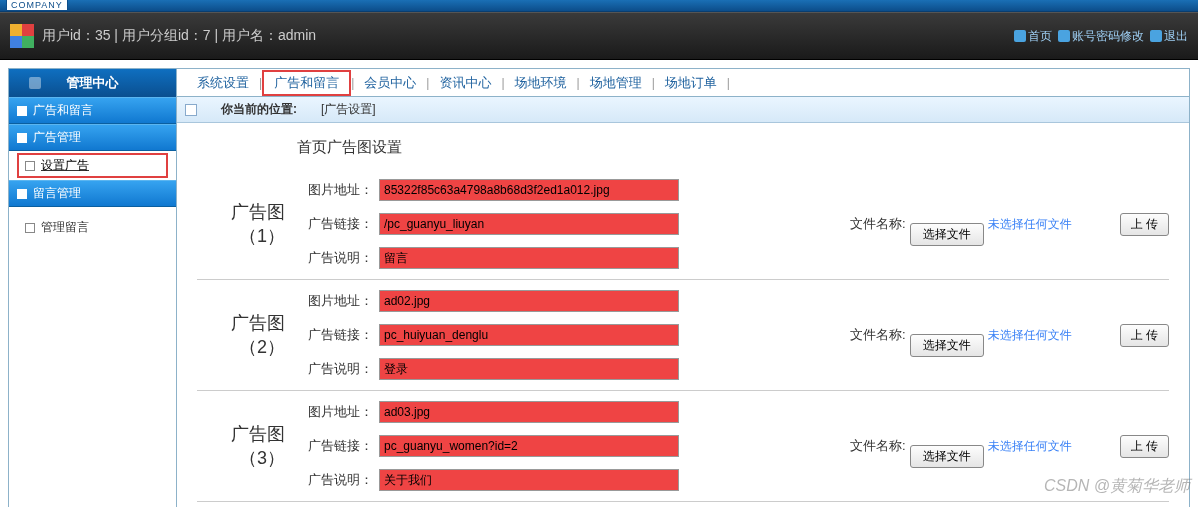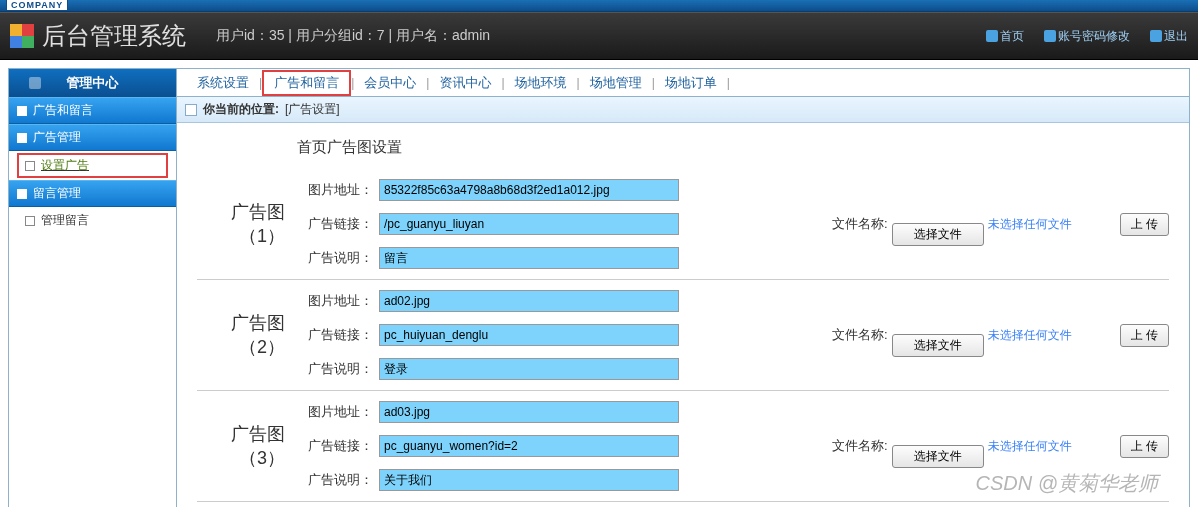--- a/index.html
+++ b/index.html
@@ -1,81 +1,80 @@
 <!DOCTYPE html>
 <html><head>
 <meta charset="utf-8">
 <style>
 * { margin: 0; padding: 0; box-sizing: border-box; font-family: "Microsoft YaHei", Arial, sans-serif; }
 body { background: #fff; font-size: 12px; color: #333; width: 1198px; }
 
 .topbar { background: linear-gradient(to bottom, #1a6fb5, #0c4d8a); height: 12px; border-bottom: 1px solid #0a3d6e; position: relative; }
-.company-badge { position: absolute; top: -1px; left: 6px; background: #fff; color: #0c4d8a; font-size: 9px; font-weight: bold; padding: 0 4px; border: 1px solid #0c4d8a; letter-spacing: 1px; }
+.company-badge { position: absolute; top: -1px; left: 6px; background: #fff; color: #0c4d8a; font-size: 9px; font-weight: normal; padding: 0 4px; border: 1px solid #0c4d8a; letter-spacing: 1px; }
 
 .header { background: linear-gradient(to bottom, #3a3a3a, #1a1a1a); height: 48px; display: flex; align-items: center; padding: 0 10px; color: #d0d0d0; border-top: 1px solid #555; border-bottom: 1px solid #000; position: relative; }
 .logo-cube { width: 24px; height: 24px; margin-right: 8px; display: flex; flex-wrap: wrap; }
 .logo-cube span { width: 12px; height: 12px; }
 .lc1 { background: #f0b030; } .lc2 { background: #e04040; } .lc3 { background: #4080e0; } .lc4 { background: #40b060; }
 .app-title { font-size: 24px; color: #e0e0e0; font-weight: normal; margin-right: 30px; }
 .user-meta { font-size: 14px; color: #ccc; }
-.header-right { position: absolute; right: 10px; display: flex; gap: 20px; align-items: flex-start; }
+.header-right { position: absolute; right: 10px; display: flex; gap: 6px; align-items: flex-start; }
 .hr-item { display: inline-flex; align-items: center; gap: 2px; color: #9fd0f5; font-size: 12px; cursor: pointer; }
 .hr-icon { width: 12px; height: 12px; background: #4aa3e0; border-radius: 2px; }
 
 .body-wrap { display: flex; border: 1px solid #8db2c9; margin: 8px 8px 0 8px; }
 
 .sidebar { width: 168px; border-right: 1px solid #8db2c9; background: #fff; }
 .mc-head { background: linear-gradient(to bottom, #0f6fc0, #0a4f90); color: #fff; font-size: 13px; font-weight: bold; text-align: center; height: 28px; line-height: 28px; position: relative; }
 .mc-head::before { content: ""; width: 12px; height: 12px; background: #fff; position: absolute; left: 20px; top: 8px; border-radius: 2px; opacity: .4; }
 .side-section { background: linear-gradient(to bottom, #36a3f0, #1078d0); color: #fff; font-size: 12px; padding: 4px 8px; display: flex; align-items: center; gap: 6px; border-top: 1px solid #5bb5f0; border-bottom: 1px solid #0a5fa0; }
 .sq { width: 10px; height: 10px; background: #fff; }
-.side-item { padding: 5px 16px; display: flex; align-items: center; gap: 6px; color: #333; cursor: pointer; }
+.side-item { padding: 5px 16px; display: flex; align-items: center; gap: 6px; color: #333; cursor: pointer; margin-top: 7px; }
 .side-item .doc { width: 10px; height: 10px; border: 1px solid #888; background: #fff; }
 .side-item.selected { border: 2px solid #e04040; margin: 2px 8px; padding: 2px 6px; text-decoration: underline; }
-.side-item.selected a { color: #4d7c0f; }
+.side-item.selected a { color: #000000; }
 
 .main { flex: 1; background: #fff; display: flex; flex-direction: column; }
 .tabs { display: flex; align-items: center; height: 28px; border-bottom: 1px solid #8db2c9; padding-left: 10px; background: #fff; }
 .tab { color: #2264a0; padding: 0 10px; font-size: 13px; cursor: pointer; }
 .tab.active { border: 2px solid #e04040; padding: 2px 10px; }
 .tab-sep { color: #999; }
-.breadcrumb { background: linear-gradient(to bottom, #eaf5ff, #d6e9f8); border-bottom: 1px solid #a9c6dc; padding: 4px 8px; font-size: 12px; display: flex; align-items: center; gap: 6px; }
+.breadcrumb { background: linear-gradient(to bottom, #eaf5ff, #d6e9f8); border-bottom: 1px solid #a9c6dc; padding: 4px 8px; font-size: 12px; display: flex; align-items: center; gap: 24px; }
 .bc-icon { width: 12px; height: 12px; border: 1px solid #88aacc; background: #fff; }
 
 .content { padding: 10px 20px; }
 .section-title { font-size: 15px; font-weight: normal; margin: 5px 0 12px 100px; }
 .ad-block { display: flex; align-items: center; gap: 18px; padding: 10px 0; border-bottom: 1px solid #ccc; }
 .ad-left { width: 80px; font-size: 18px; text-align: right; margin-left: 8px; }
 .ad-fields { display: flex; flex-direction: column; gap: 12px; }
 .field-row { display: flex; align-items: center; gap: 6px; }
 .field-label { width: 70px; text-align: right; font-size: 13px; }
-.field-input { width: 300px; height: 22px; border: 1px solid #999; padding: 0 4px; font-size: 12px; background: #7dd3fc; }
+.field-input { width: 300px; height: 22px; border: 1px solid #999; padding: 0 4px; font-size: 12px; background: #ef4444; }
 .file-area { display: flex; align-items: center; gap: 4px; margin-left: auto; margin-right: 30px; }
 .file-label { font-size: 13px; }
-.file-btn { border: 1px solid #888; background: linear-gradient(to bottom, #fdfdfd, #e5e5e5); padding: 2px 21px; font-size: 12px; cursor: pointer; border-radius: 3px; margin-top: 20px; }
+.file-btn { border: 1px solid #888; background: linear-gradient(to bottom, #fdfdfd, #e5e5e5); padding: 2px 12px; font-size: 12px; cursor: pointer; border-radius: 3px; margin-top: 20px; }
 .file-status { font-size: 12px; color: #3b82f6; }
 .upload-btn { border: 1px solid #888; background: linear-gradient(to bottom, #fdfdfd, #e5e5e5); padding: 2px 10px; font-size: 12px; cursor: pointer; border-radius: 3px; }
 .update-btn { margin: 14px 0 8px 100px; border: 1px solid #888; background: linear-gradient(to bottom, #fdfdfd, #e5e5e5); padding: 4px 14px; font-size: 12px; cursor: pointer; border-radius: 2px; }
-.watermark { position: absolute; right: 40px; bottom: 10px; color: rgba(120,120,120,.55); font-size: 20px; font-style: italic; }
+.watermark { position: absolute; right: 8px; bottom: 10px; color: rgba(120,120,120,.55); font-size: 16px; font-style: italic; }
 </style>
 </head>
 <body>
 
 <div class="topbar">
   <span class="company-badge">COMPANY</span>
 </div>
 
 <div class="header">
   <div class="logo-cube">
     <span class="lc1"></span>
       <span class="lc2"></span>
       <span class="lc3"></span>
       <span class="lc4"></span>
   </div>
-  <div class="app-title">后台管理系统</div>
   <div class="user-meta">用户id：35 | 用户分组id：7 | 用户名：admin</div>
   <div class="header-right">
     <span class="hr-item">
         <span class="hr-icon"></span>
         <span>首页</span>
       </span>
     <span class="hr-item">
         <span class="hr-icon"></span>
         <span>账号密码修改</span>
       </span>

